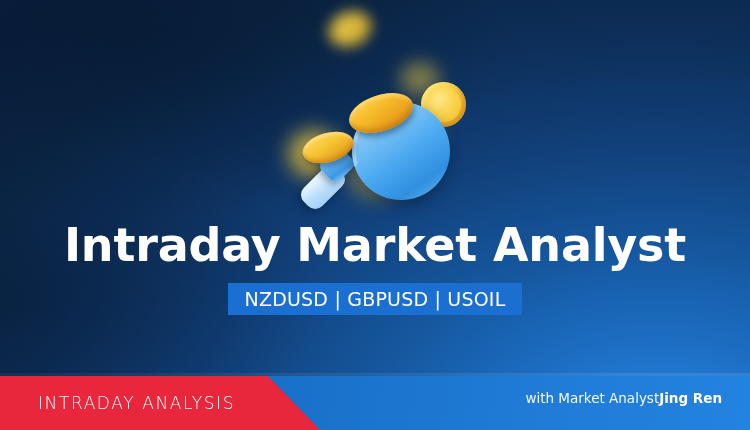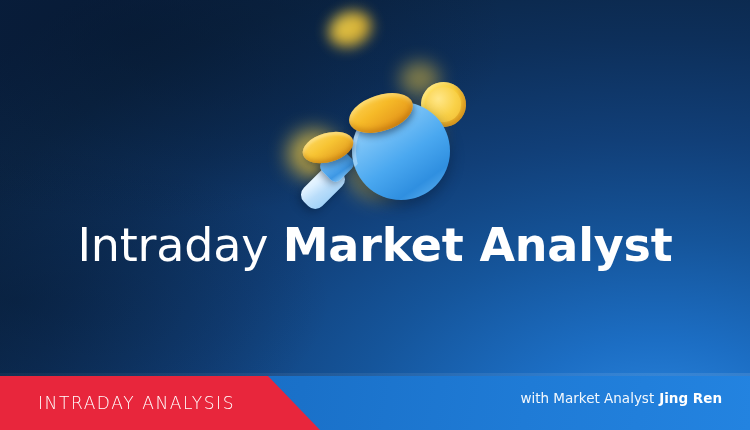--- a/index.html
+++ b/index.html
@@ -163,21 +163,21 @@
     position: absolute;
     left: 0; right: 0;
     top: 218px;
     text-align: center;
     color: #ffffff;
     font-size: 46px;
     line-height: 54px;
     letter-spacing: -0.2px;
     white-space: nowrap;
   }
-  .title .light { font-weight: 400; }
+  .title .light { font-weight: 700; }
   .title .bold  { font-weight: 700; }
   .badge {
     position: absolute;
     left: 228px;
     top: 283px;
     width: 294px;
     height: 32px;
     background: #1a6fd0;
     color: #ffffff;
     font-size: 19px;
@@ -228,21 +228,21 @@
     right: 28px;
     bottom: 5px;
     height: 54px;
     display: flex;
     align-items: center;
     color: #ffffff;
     font-size: 13.5px;
     white-space: nowrap;
   }
   .footer-analyst .reg  { font-weight: 400; opacity: .95; }
-  .footer-analyst .name { font-weight: 700; margin-left: 5px; }
+  .footer-analyst .name { font-weight: 700; }
 </style>
 </head>
 <body>
 
 <div id="canvas">
 
   <div class="bg-base"></div>
   <div class="bg-sheen"></div>
 
   <div class="art">
@@ -261,20 +261,21 @@
     <div class="mag-ring-gloss"></div>
 
     <div class="coin-tilt-a"></div>
     <div class="coin-tilt-b"></div>
   </div>
 
   <div class="title">
     <span class="light">Intraday </span><span class="bold">Market Analyst</span>
   </div>
 
+  <div class="badge">NZDUSD | GBPUSD | USOIL</div>
 
   <div class="footer-top-edge"></div>
   <div class="footer">
     <div class="footer-red"></div>
     <div class="footer-red-label">INTRADAY ANALYSIS</div>
     <div class="footer-analyst">
       <span class="reg">with Market Analyst</span>
       <span class="name">Jing Ren</span>
     </div>
   </div>

